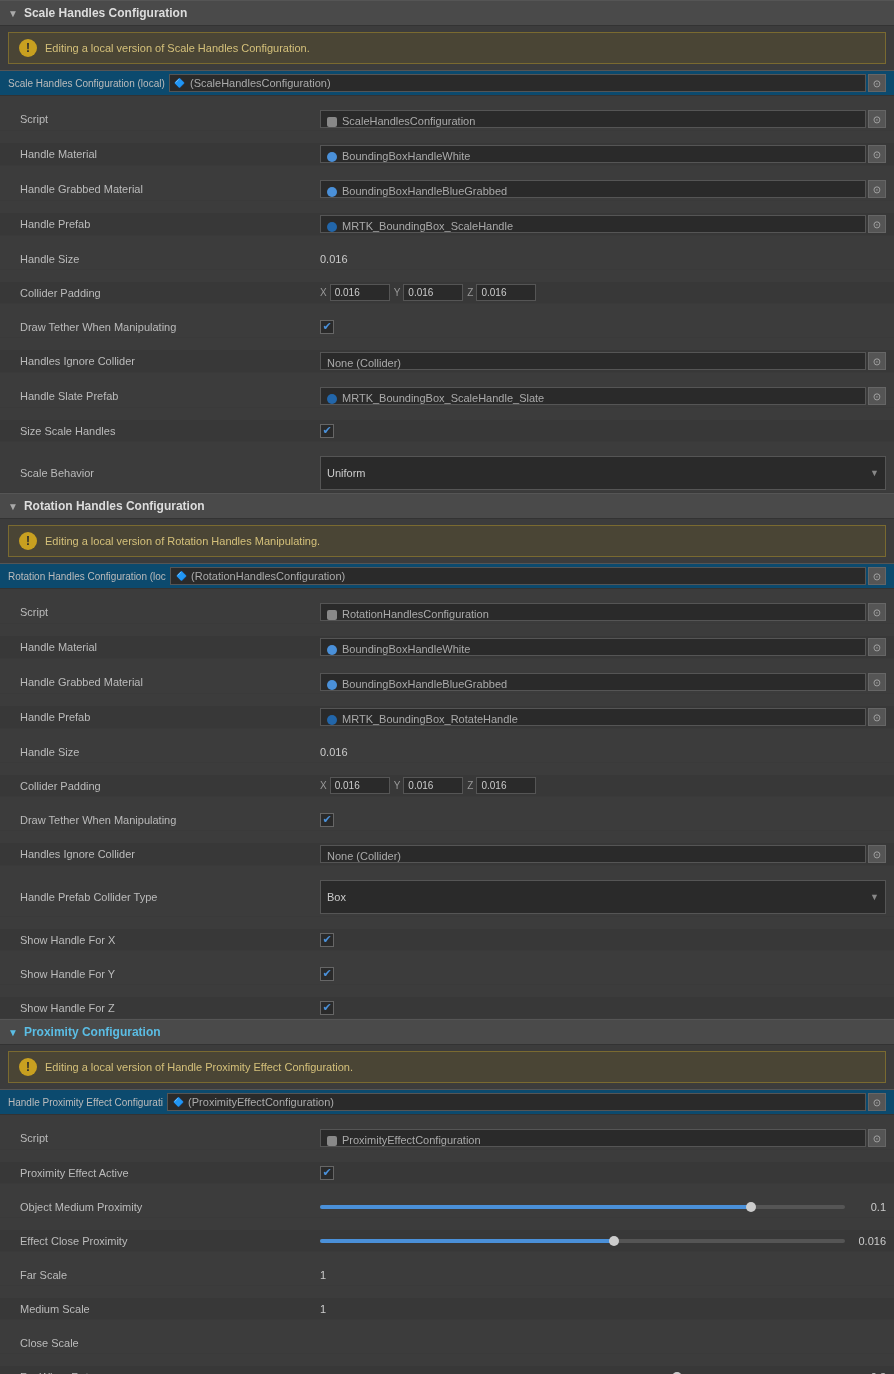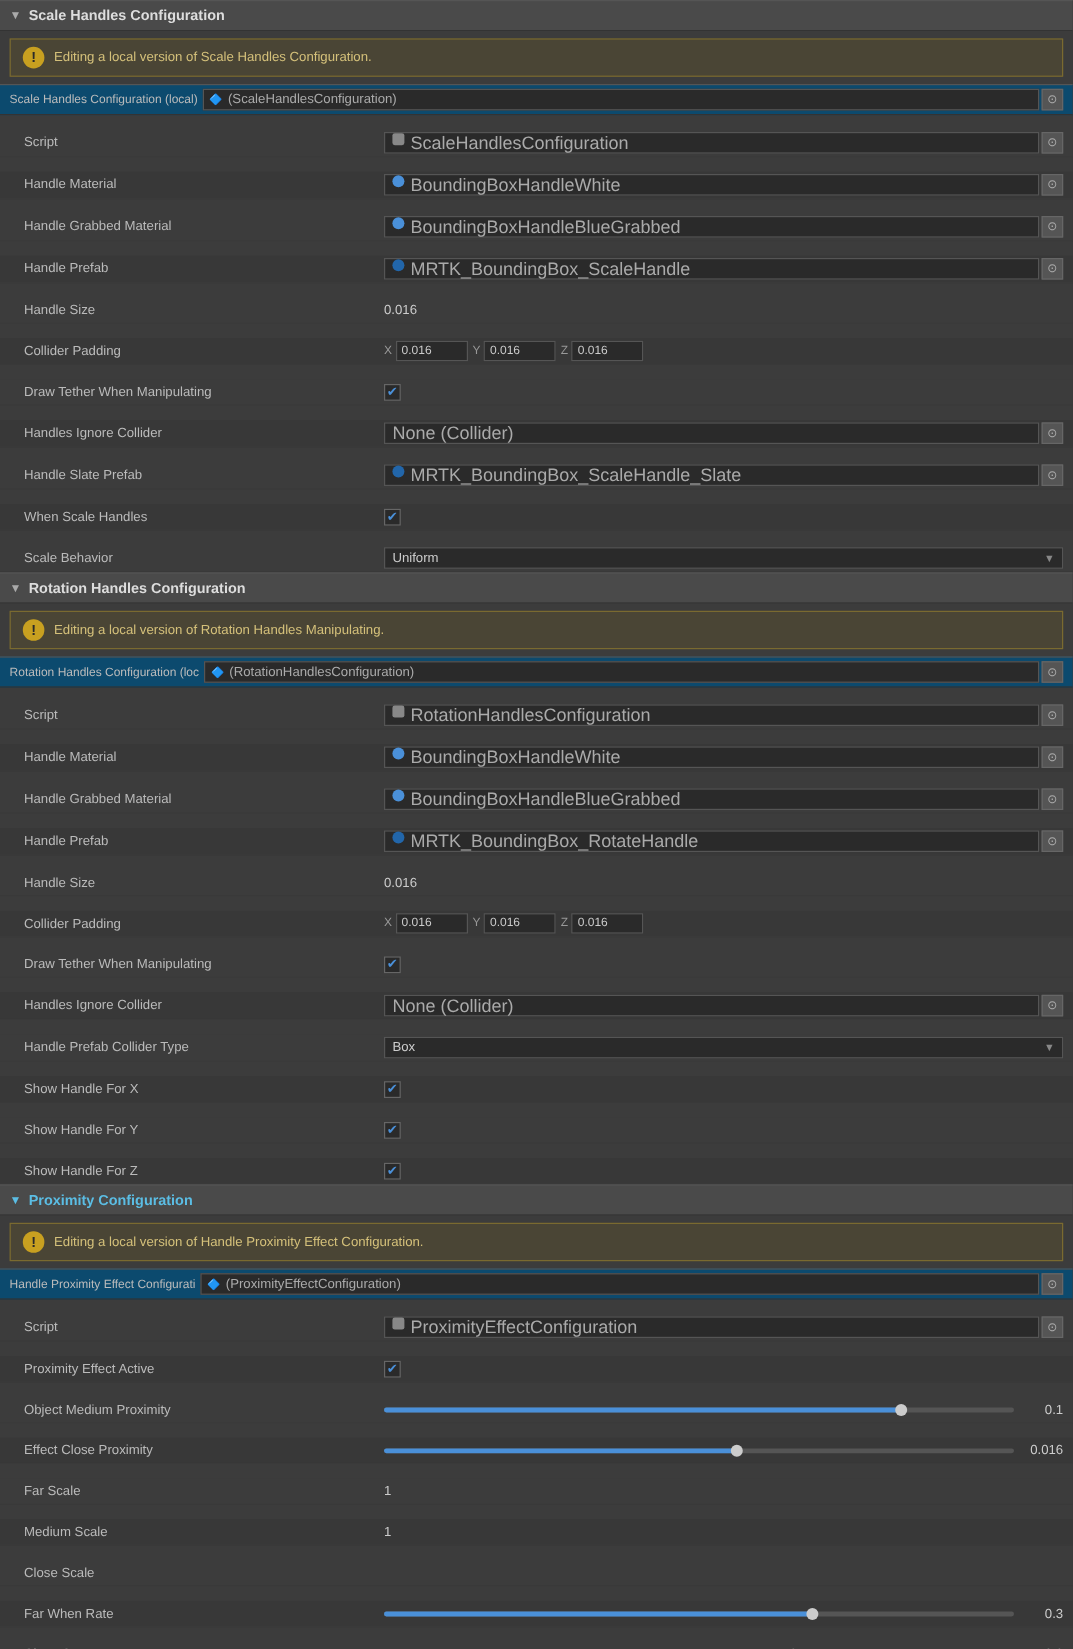--- a/index.html
+++ b/index.html
@@ -72,28 +72,28 @@
     }
 
     .field-value {
       flex: 1;
       display: flex;
       align-items: center;
     }
 
     .object-field {
       display: flex;
-      align-items: flex-start;
+      align-items: flex-end;
       background: #2a2a2a;
       border: 1px solid #555;
       height: 18px;
       padding: 0 6px;
       flex: 1;
       color: #aaa;
-      font-size: 15px;
+      font-size: 11px;
     }
     .object-field .dot {
       width: 10px;
       height: 10px;
       border-radius: 50%;
       background: #4a90d9;
       margin-right: 5px;
       flex-shrink: 0;
     }
     .object-field .dot-dark {
@@ -159,21 +159,21 @@
       height: 17px;
       font-size: 10px;
     }
 
     .dropdown-field {
       display: flex;
       align-items: center;
       background: #2a2a2a;
       border: 1px solid #555;
       height: 18px;
-      padding: 0 6px;
+      padding: 16px 6px;
       flex: 1;
       color: #ccc;
       font-size: 11px;
       justify-content: space-between;
     }
     .dropdown-arrow {
       color: #888;
       font-size: 9px;
     }
 
@@ -349,21 +349,21 @@
       <div class="field-value">
         <div class="object-field">
           <div class="dot dot-dark"></div>
           <span>MRTK_BoundingBox_ScaleHandle_Slate</span>
         </div>
         <div class="gear-btn">⊙</div>
       </div>
     </div>
 
     <div class="config-row">
-      <span class="field-label">When Scale Handles</span>
+      <span class="field-label">Size Scale Handles</span>
       <div class="field-value">
         <div class="checkbox">✔</div>
       </div>
     </div>
 
     <div class="config-row">
       <span class="field-label">Scale Behavior</span>
       <div class="field-value">
         <div class="dropdown-field">
           <span>Uniform</span>

